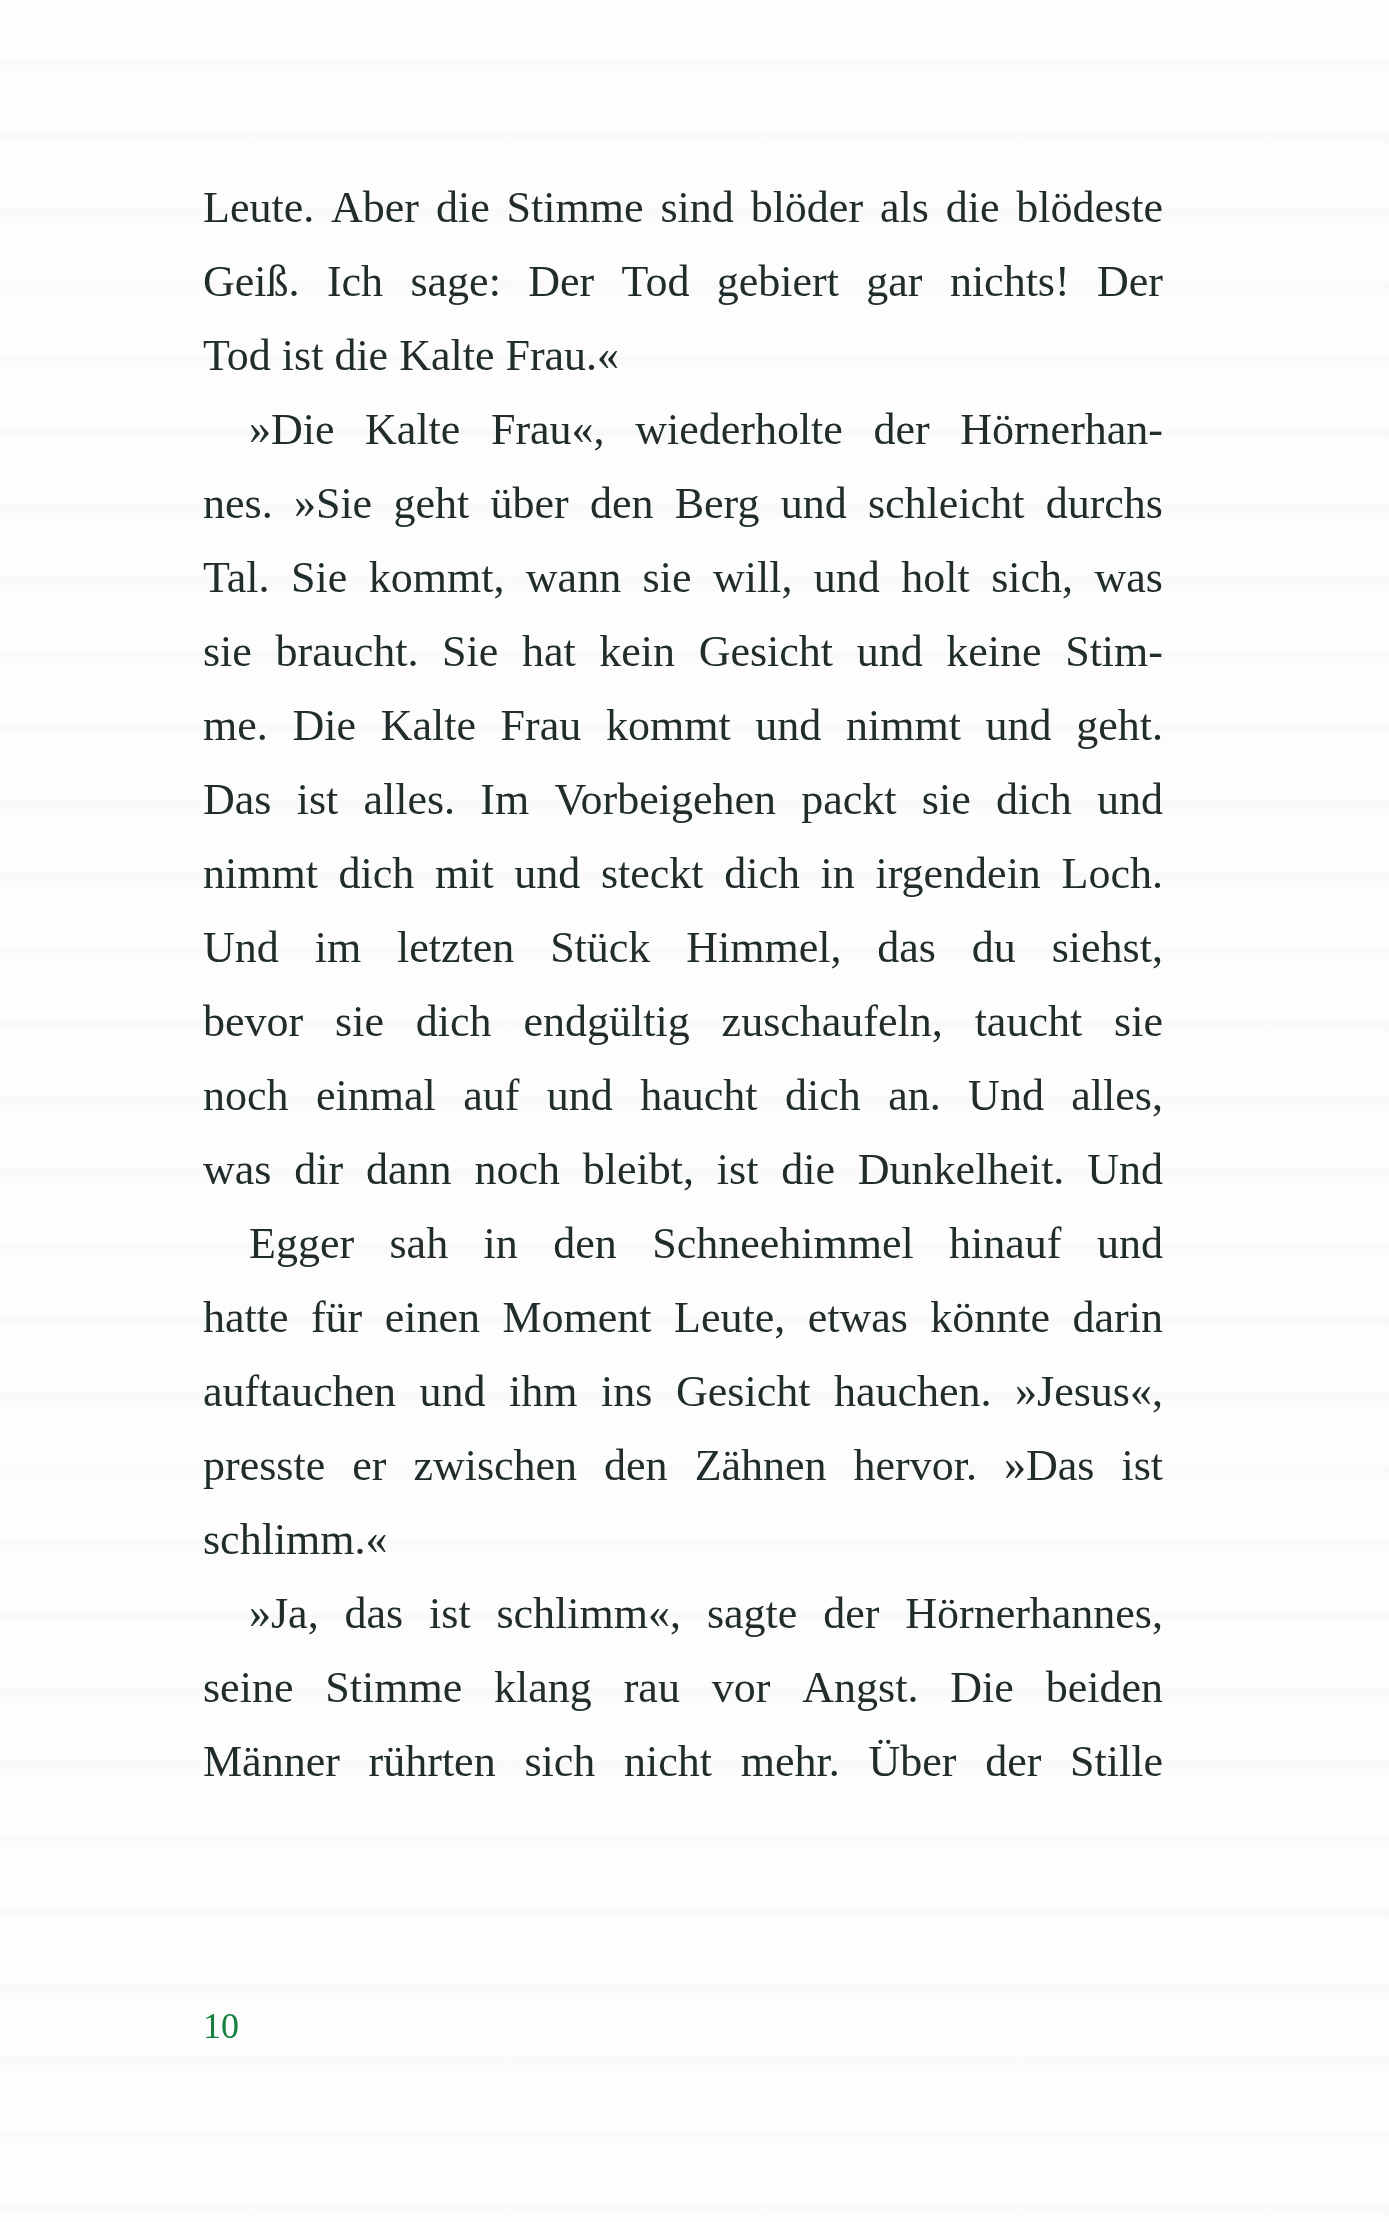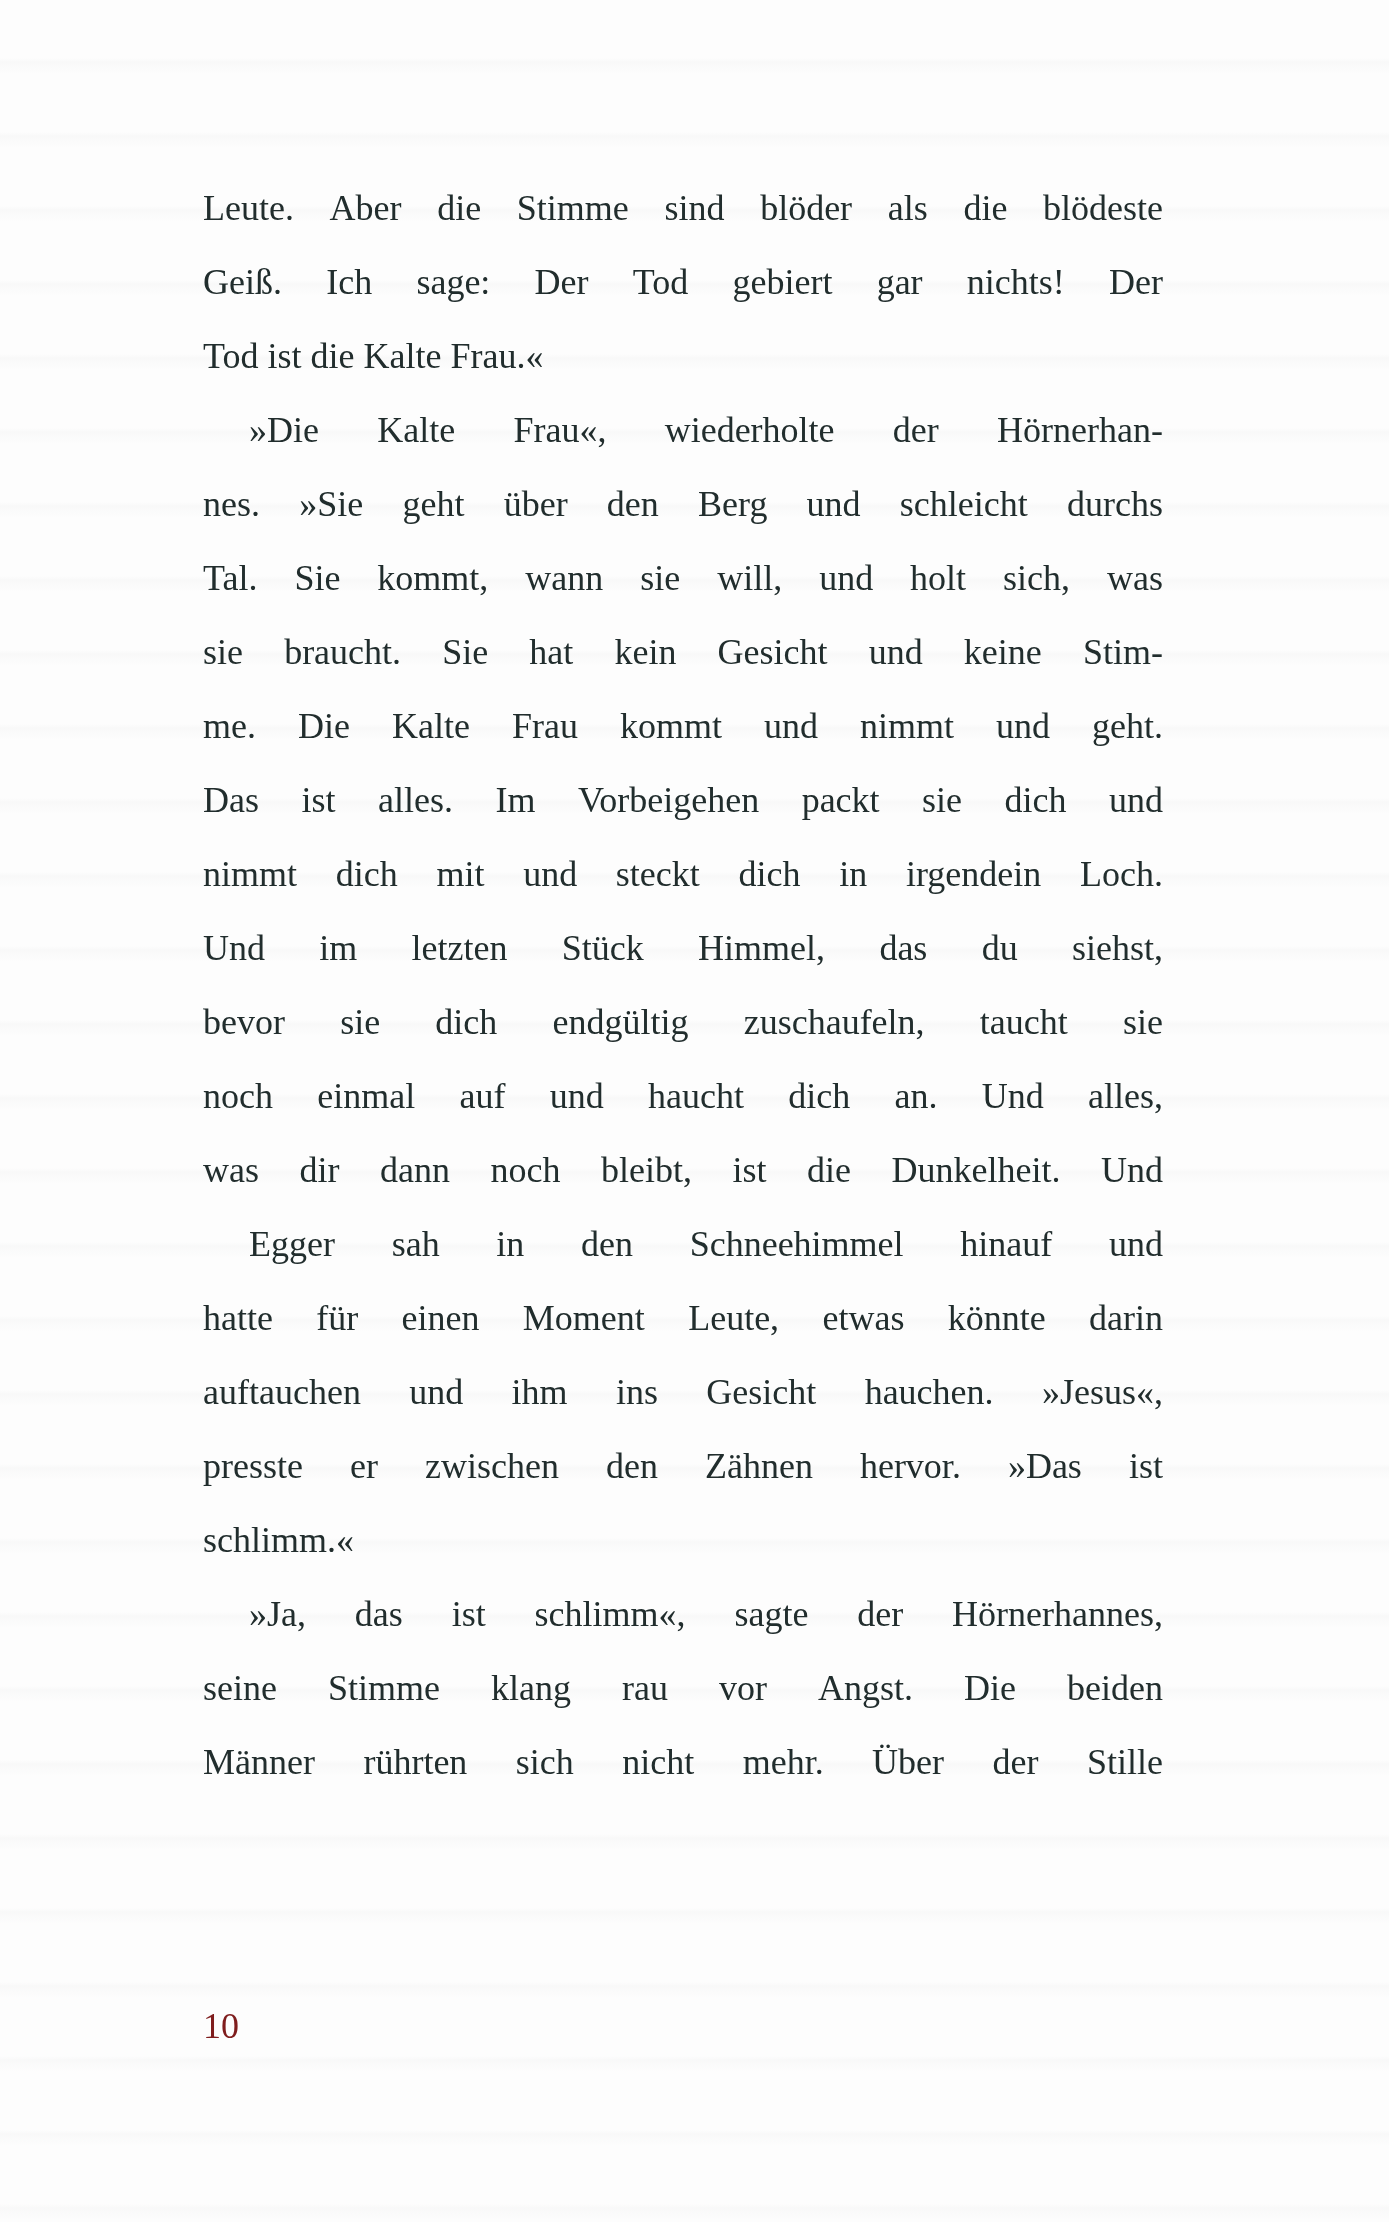--- a/index.html
+++ b/index.html
@@ -26,21 +26,21 @@
       rgba(60,70,70,0.025) 62px,
       rgba(0,0,0,0.000) 74px
     );
     pointer-events: none;
   }
   .textblock {
     position: absolute;
     left: 203px;
     top: 171px;
     width: 960px;
-    font-size: 36px;
+    font-size: 44px;
     line-height: 74px;
     color: #212d2d;
     letter-spacing: 0;
   }
   .line {
     display: flex;
     justify-content: space-between;
     height: 74px;
     align-items: baseline;
   }
@@ -268,14 +268,14 @@
         <span class="word">Männer</span>
         <span class="word">rührten</span>
         <span class="word">sich</span>
         <span class="word">nicht</span>
         <span class="word">mehr.</span>
         <span class="word">Über</span>
         <span class="word">der</span>
         <span class="word">Stille</span>
       </div>
     </div>
-  <div class="pagenum" style="color: #7f1d1d;">10</div>
+  <div class="pagenum" style="color: #15803d;">10</div>
 </div>
 
 </body></html>

